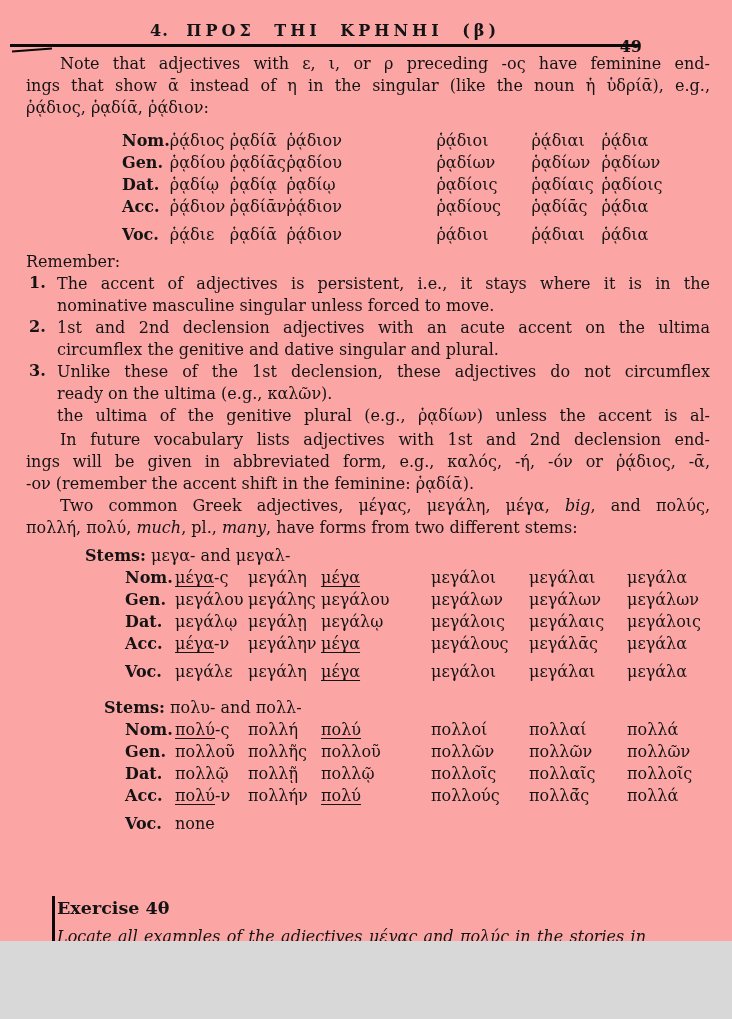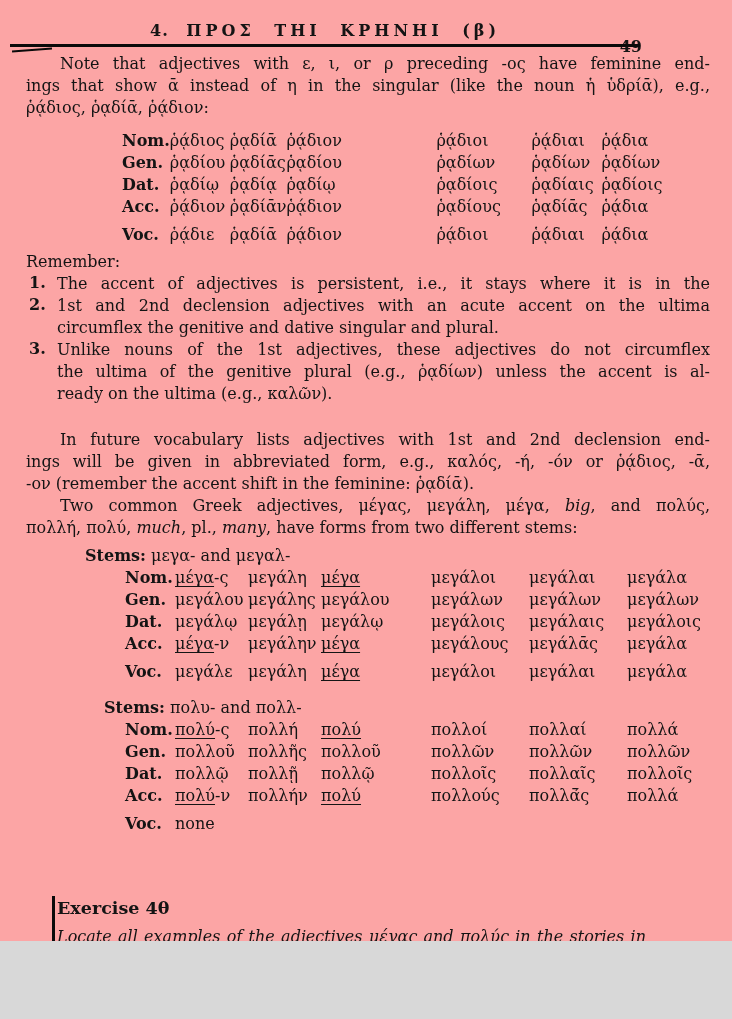--- a/index.html
+++ b/index.html
@@ -124,31 +124,32 @@
           <td><span>ῥᾴδια</span></td>
         </tr>
   </tbody>
     </table>
 
   <div class="blk remember">
     <div class="rem-head">Remember:</div>
     <div class="rem-item">
       <span class="rem-num">1.</span>
       <div class="bline jl">The accent of adjectives is persistent, i.e., it stays where it is in the</div>
+      <div class="bline">nominative masculine singular unless forced to move.</div>
     </div>
     <div class="rem-item">
       <span class="rem-num">2.</span>
       <div class="bline jl">1st and 2nd declension adjectives with an acute accent on the ultima</div>
       <div class="bline">circumflex the genitive and dative singular and plural.</div>
     </div>
     <div class="rem-item">
       <span class="rem-num">3.</span>
-      <div class="bline jl">Unlike nouns of the 1st adjectives, these adjectives do not circumflex</div>
+      <div class="bline jl">Unlike these of the 1st declension, these adjectives do not circumflex</div>
+      <div class="bline">ready on the ultima (e.g., καλῶν).</div>
       <div class="bline jl">the ultima of the genitive plural (e.g., ῥᾳδίων) unless the accent is al-</div>
-      <div class="bline">ready on the ultima (e.g., καλῶν).</div>
     </div>
   </div>
 
   <div class="blk para-future">
     <div class="bline jl indent">In future vocabulary lists adjectives with 1st and 2nd declension end-</div>
     <div class="bline jl">ings will be given in abbreviated form, e.g., καλός, -ή, -όν or ῥᾴδιος, -ᾱ,</div>
     <div class="bline">-ον (remember the accent shift in the feminine: ῥᾳδίᾱ).</div>
   </div>
 
   <div class="blk para-two">

